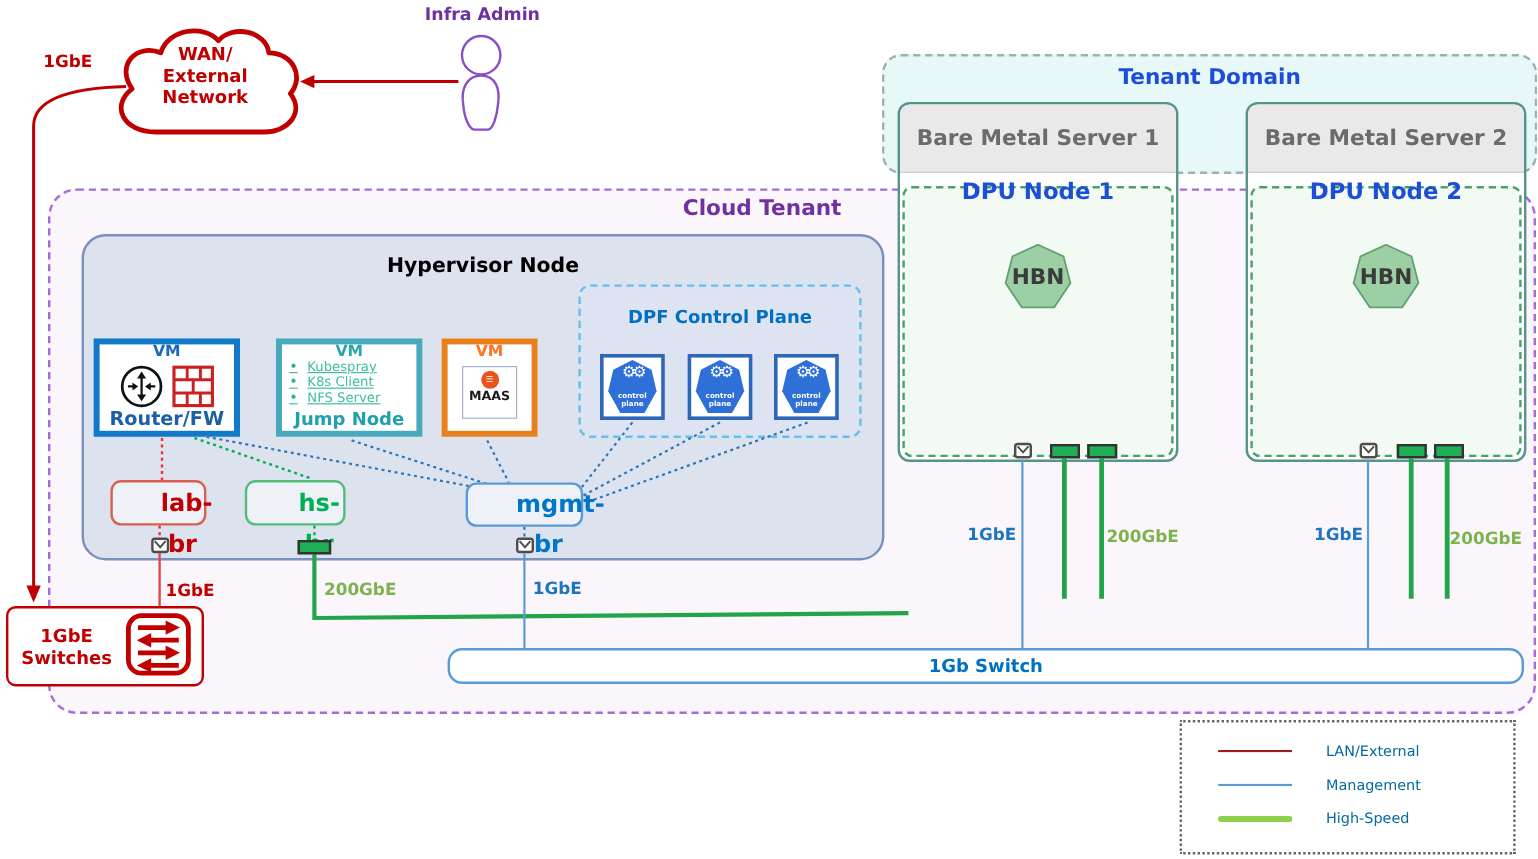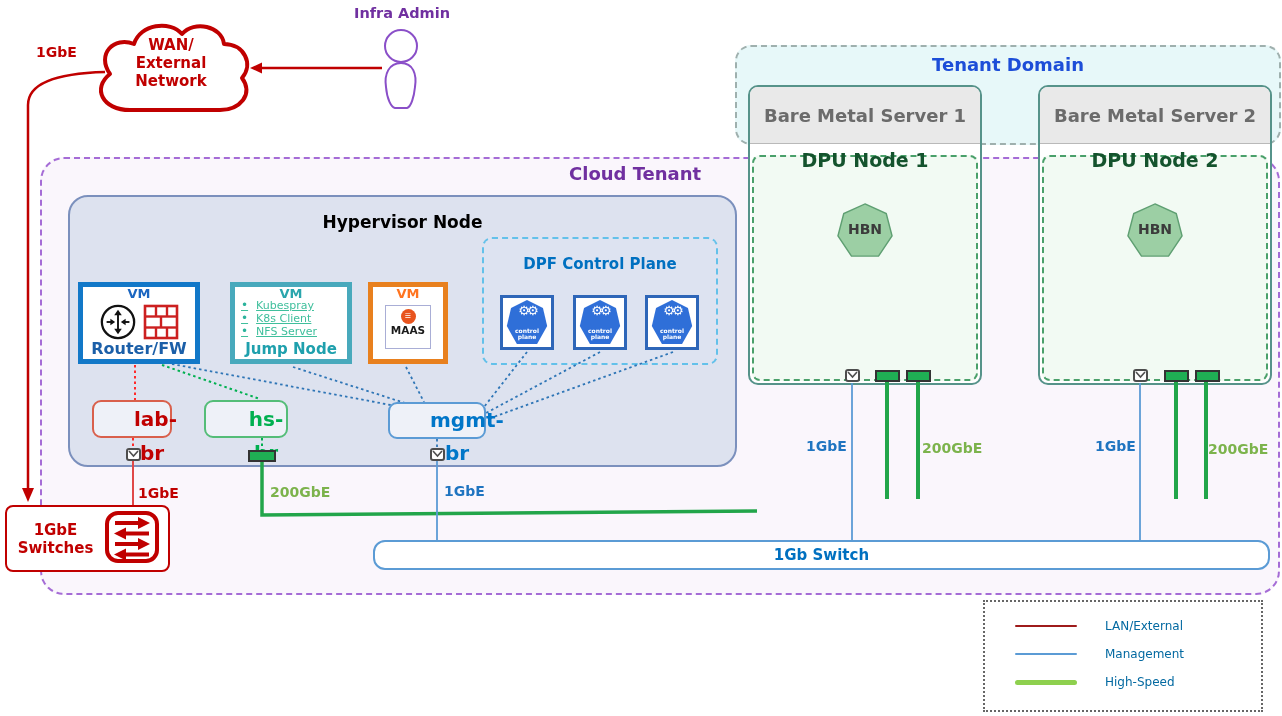--- a/index.html
+++ b/index.html
@@ -27,25 +27,25 @@
 
   
   .server { top:85px; width:234px; height:300px; border:2px solid #56938a; border-radius:10px;
             background:#fff; z-index:2; }
   .server-1 { left:748px; } .server-2 { left:1038px; }
   .server-header { position:absolute; top:0; left:0; right:0; height:57px; background:#e9e9e9;
                    border-bottom:1.5px solid #b9b9b9; border-radius:8px 8px 0 0; color:#6b6b6b;
                    font-size:18px; font-weight:bold; text-align:center; line-height:57px; }
   .dpu { position:absolute; left:2px; right:2px; top:68px; bottom:2px; border:2px dashed #4aa06a;
          border-radius:8px; background:#f2faf3; }
-  .dpu-title { position:absolute; top:62px; left:0; right:0; text-align:center; color:#14532d;
+  .dpu-title { position:absolute; top:62px; left:0; right:0; text-align:center; color:#1d4ed8;
                font-size:19px; font-weight:bold; }
   .hbn { position:absolute; left:86px; top:116px; width:58px; height:56px; }
   .hbn-label { position:absolute; left:0; right:0; top:18px; text-align:center; color:#3b3b3b;
-               font-size:14px; font-weight:bold; }
+               font-size:18px; font-weight:bold; }
 
   
   .vm-box { top:282px; height:82px; background:#fff; z-index:4; }
   .router-vm { left:78px; width:122px; border:5px solid #1278c8; }
   .jump-vm { left:230px; width:122px; border:5px solid #48a9bc; }
   .maas-vm { left:368px; width:80px; border:5px solid #e8801e; }
   .vm-tag { display:block; text-align:center; font-size:13px; font-weight:bold; line-height:14px; }
   .router-vm .vm-tag { color:#1b66c0; } .jump-vm .vm-tag { color:#2aa6ad; margin-bottom:-2px; }
   .maas-vm .vm-tag { color:#ff7420; }
   .vm-name { position:absolute; bottom:1px; left:0; right:0; text-align:center; font-weight:bold; }

